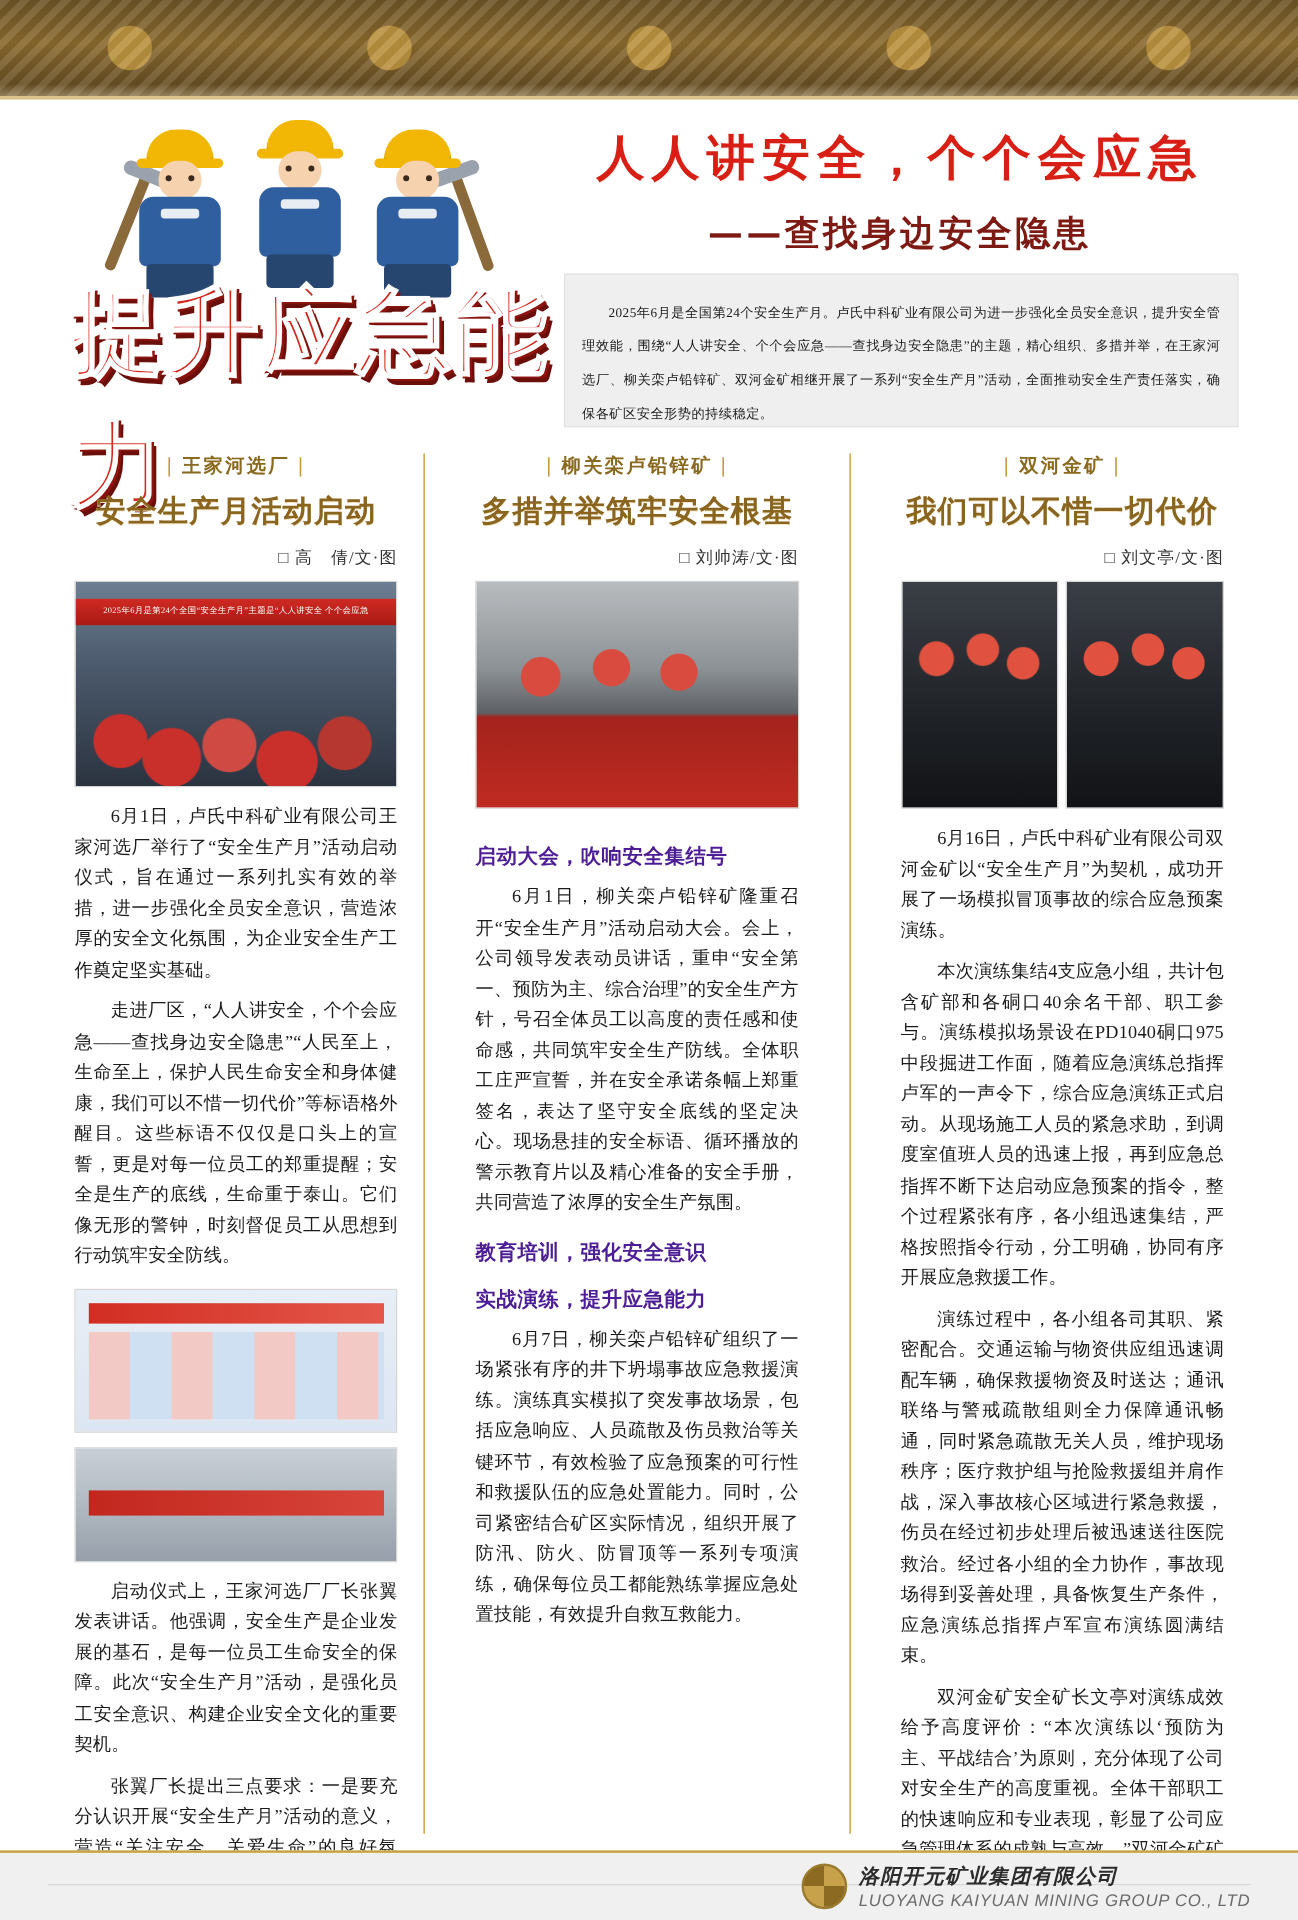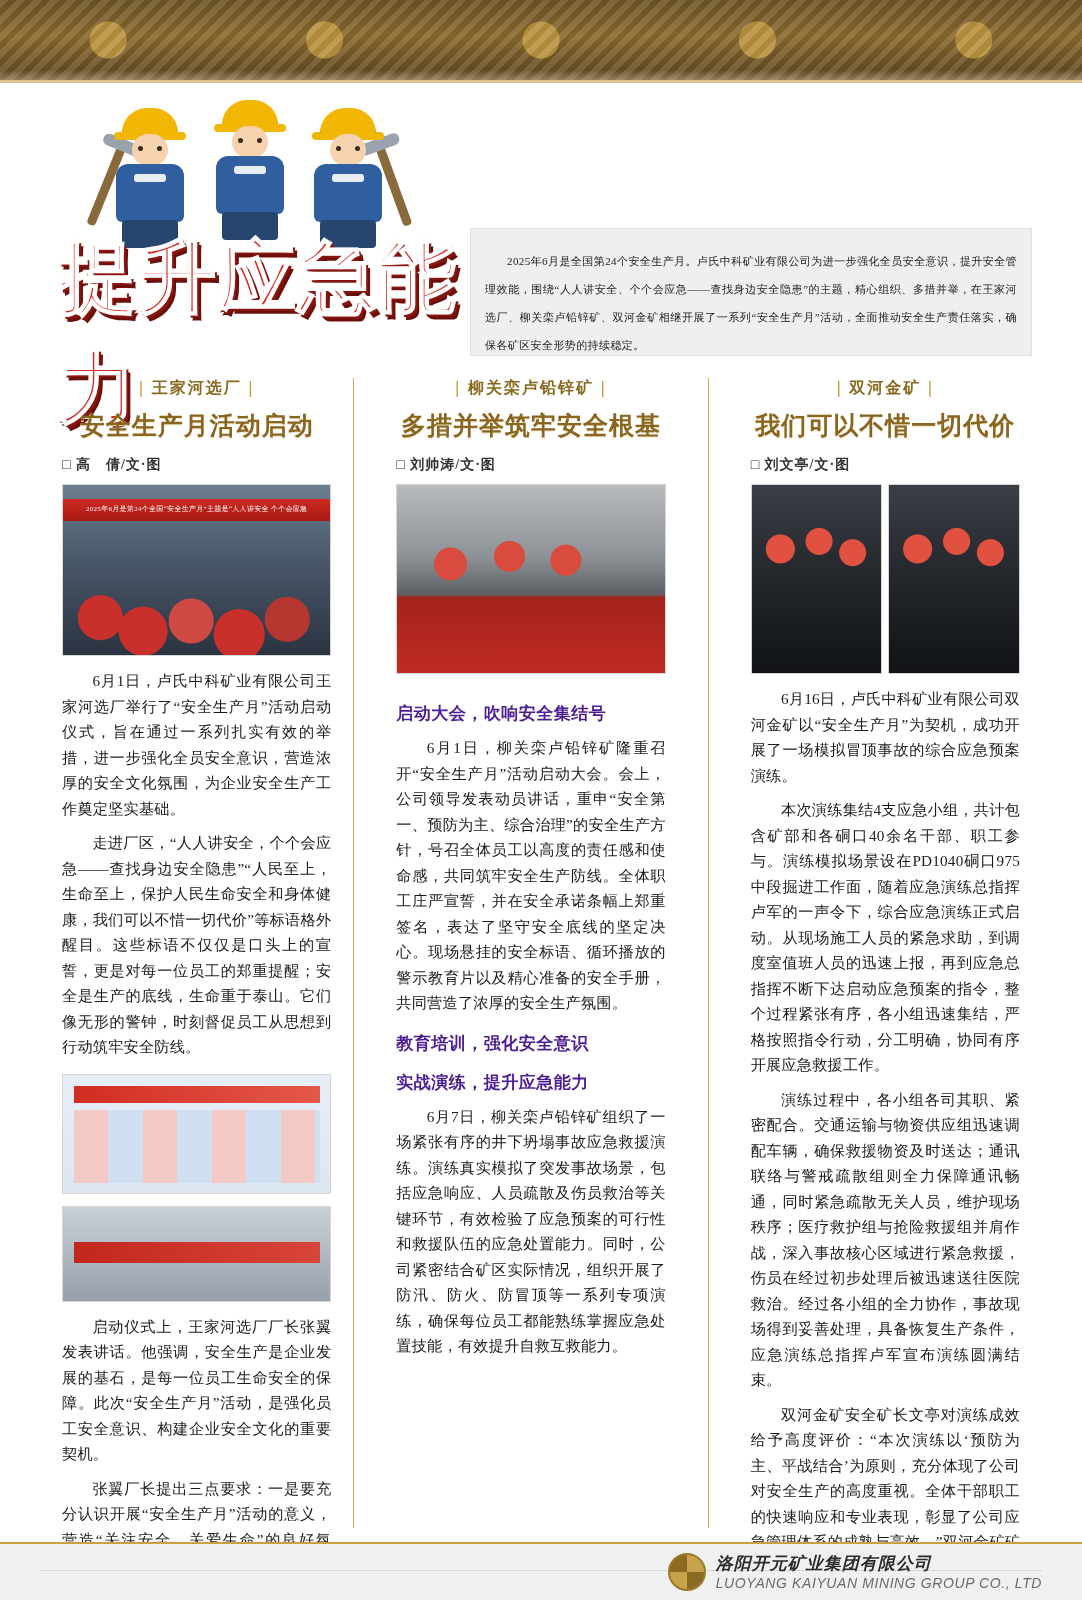--- a/index.html
+++ b/index.html
@@ -152,26 +152,25 @@
     text-align:center;
     font-family:"DejaVu Sans", sans-serif;
     font-weight:bold;
     font-size:25px;
     letter-spacing:1px;
     color:#8a6520;
     margin-bottom:14px;
     text-shadow:0 1px 0 #f3e6c6;
   }
   .byline {
-    text-align:left;
+    text-align:right;
     font-size:14px;
     color:#333;
     margin-bottom:10px;
     letter-spacing:1px;
-    font-weight:bold;
   }
 
   
   .photo { width:100%; position:relative; overflow:hidden; border:1px solid #d6d6d6; box-sizing:border-box; }
   .photo .banner-strip{
     position:absolute; left:0; right:0; top:8%; height:13%;
     background:linear-gradient(180deg,#cf2a22,#a81a14);
     color:#fff; font-size:7px; line-height:1.4; text-align:center;
     display:flex; align-items:center; justify-content:center;
     letter-spacing:.3px; padding:0 4px; box-sizing:border-box;
@@ -314,20 +313,24 @@
           </div>
         <div class="body"></div>
           <div class="legs"></div>
       </div>
     </div>
     <div class="sgy-title">
       <span>提升应急能力</span>
     </div>
   </div>
 
+  <div class="headline">
+    <div class="h1">人人讲安全，个个会应急</div>
+    <div class="h2">——查找身边安全隐患</div>
+  </div>
 
   <div class="lede">
     <p>2025年6月是全国第24个安全生产月。卢氏中科矿业有限公司为进一步强化全员安全意识，提升安全管理效能，围绕“人人讲安全、个个会应急——查找身边安全隐患”的主题，精心组织、多措并举，在王家河选厂、柳关栾卢铅锌矿、双河金矿相继开展了一系列“安全生产月”活动，全面推动安全生产责任落实，确保各矿区安全形势的持续稳定。</p>
   </div>
 </div>
 
 <div class="cols">
 
   <div class="col left">
     <div class="kicker">

